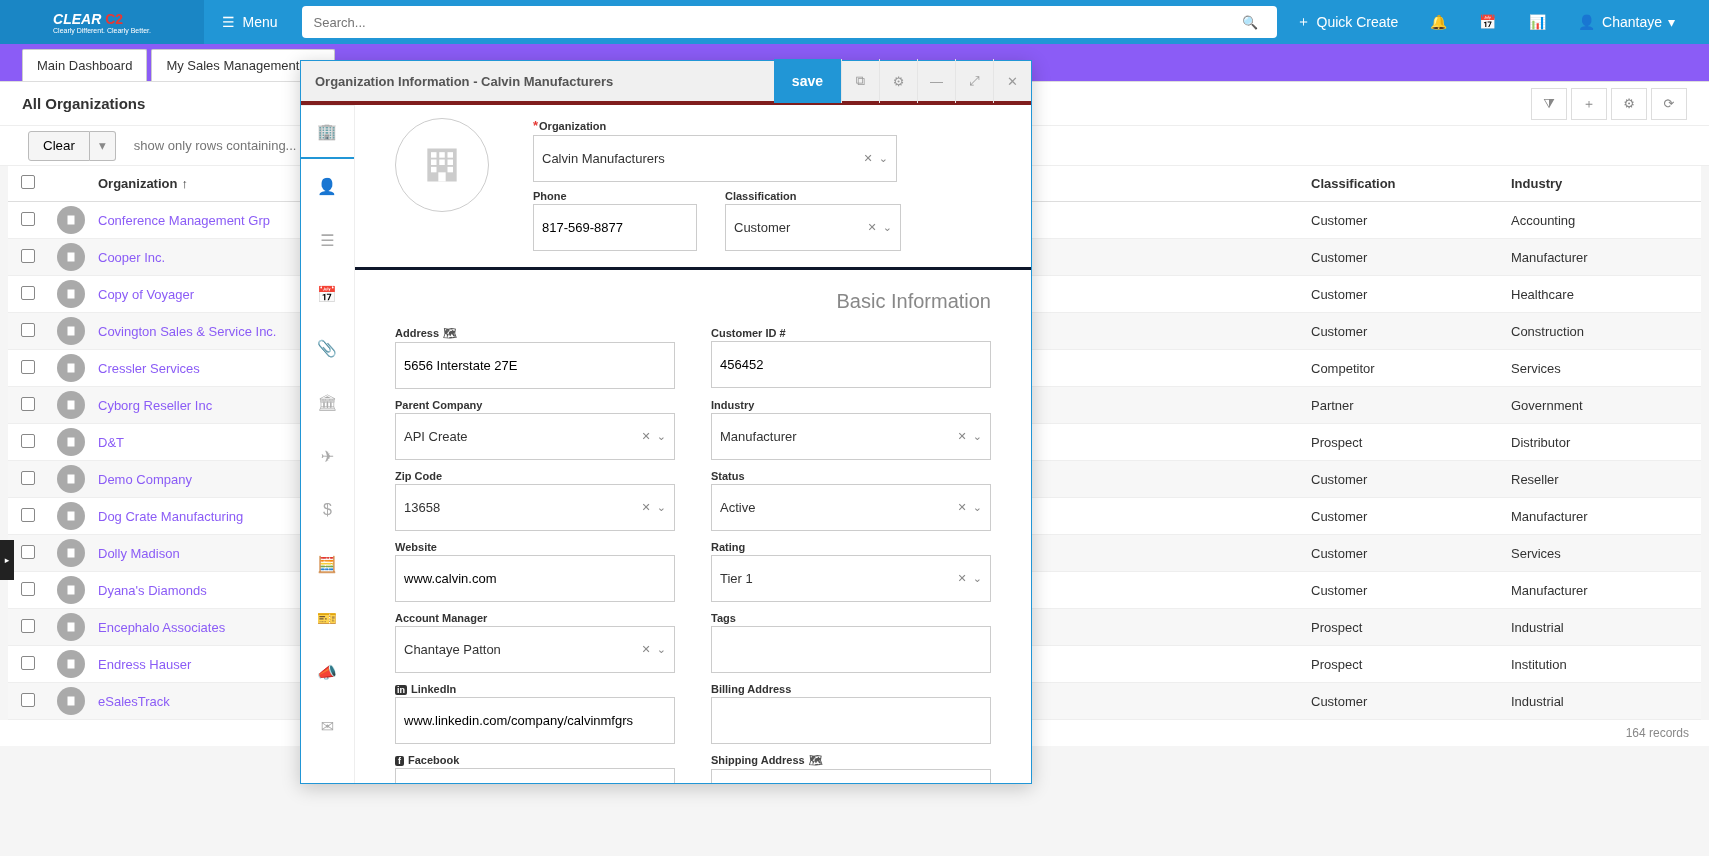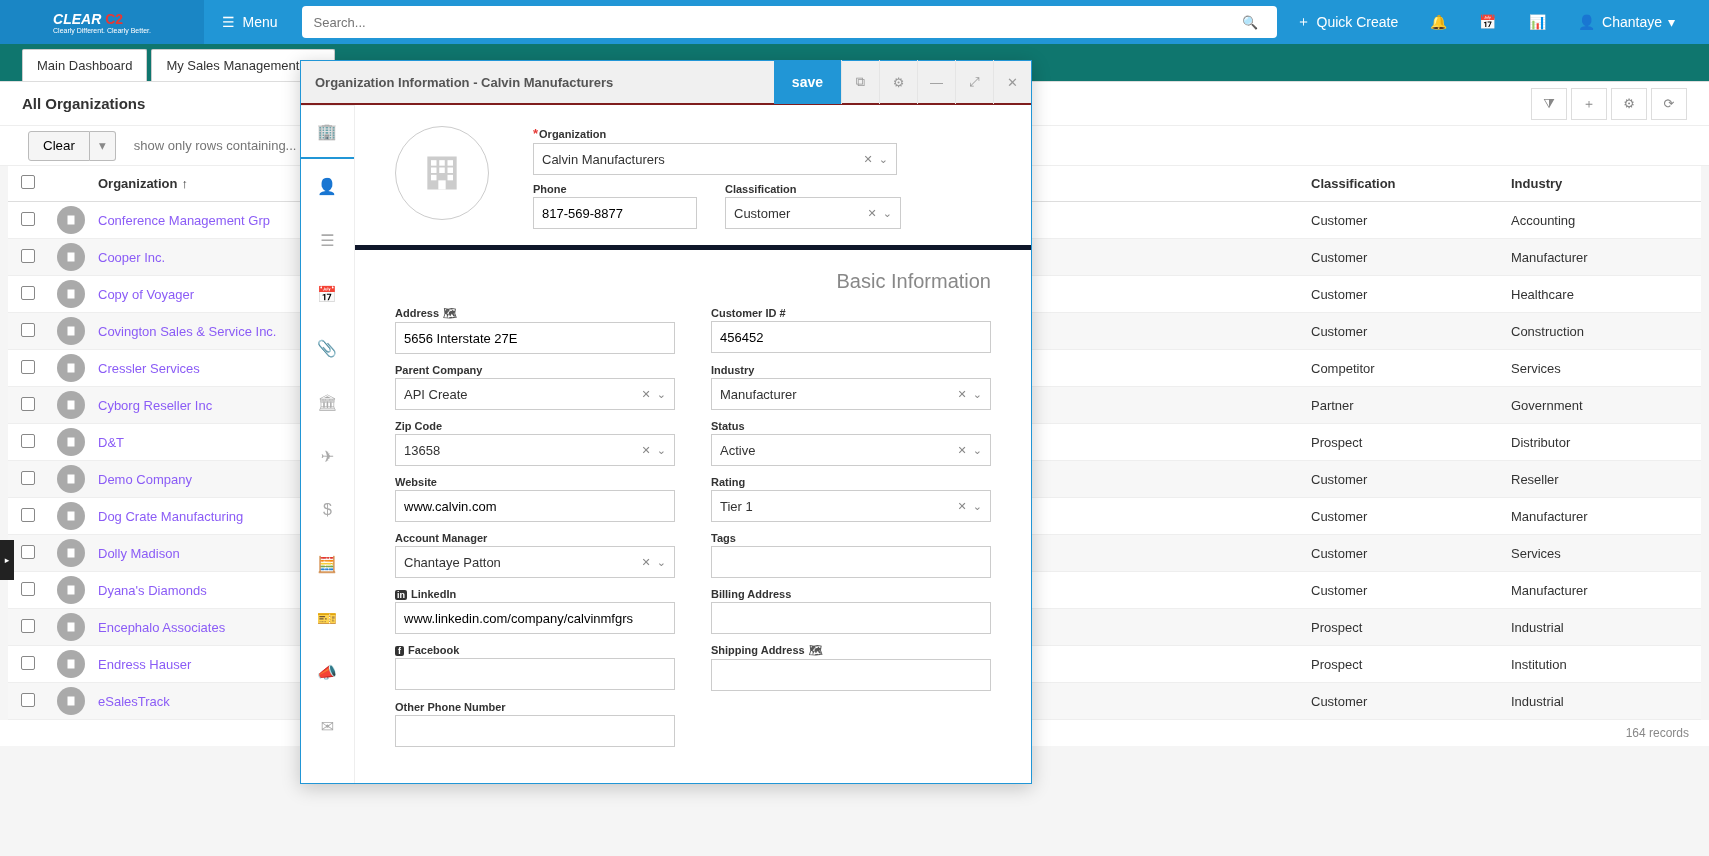--- a/index.html
+++ b/index.html
@@ -10,21 +10,21 @@
 .logo-area { width: 204px; height: 44px; background: #1a86c5; display: flex; align-items: center; justify-content: center; font-weight: bold; font-style: italic; font-size: 14px; }
 .logo-area small { font-size: 7px; font-style: normal; display: block; font-weight: normal;}
 .menu-btn { padding: 0 18px; cursor: pointer; display:flex; align-items:center; gap:8px; font-size:14px;}
 .search-wrap { flex: 1; padding: 5px 6px; }
 .search-box { width: 100%; height: 32px; border: none; border-radius: 4px; padding: 0 32px 0 12px; font-size: 13px; }
 .search-icon-btn { position: relative; margin-left:-34px; color:#888; width:20px; display:inline-block;}
 .top-right { display: flex; align-items: center; gap: 4px; padding-right: 20px; }
 .top-right-item { color: #fff; padding: 0 14px; cursor: pointer; font-size:14px; display:flex; align-items:center; gap:6px;}
 
 
-.tabs-row { height: 38px; background: #0f766e; display: flex; align-items: flex-end; padding-left: 22px; border-bottom:1px solid #ddd;}
+.tabs-row { height: 38px; background: #8b5cf6; display: flex; align-items: flex-end; padding-left: 22px; border-bottom:1px solid #ddd;}
 .tab { border: 1px solid #ccc; border-bottom:none; padding: 8px 14px; font-size: 13px; margin-right: 4px; background:#fff; border-radius:2px 2px 0 0; cursor:pointer;}
 
 
 .page-header { height: 44px; display: flex; align-items: center; padding: 0 22px; background:#fff; border-bottom:1px solid #eee;}
 .page-title { font-weight: bold; font-size: 15px; flex:1;}
 .hdr-tools { display:flex; gap:4px;}
 .hdr-tool { width:36px; height:32px; border:1px solid #ddd; background:#fff; display:flex; align-items:center; justify-content:center; color:#888; cursor:pointer;}
 
 
 .filter-row { height: 40px; display:flex; align-items:center; padding: 0 6px 0 6px; background:#fff; border-bottom:1px solid #eee;}
@@ -44,41 +44,41 @@
 .col-ind { width:200px; padding-left:10px;}
 .org-link { color:#8b5cf6; cursor:pointer;}
 .row-icon-circ { width:28px; height:28px; background:#aaa; border-radius:50%; display:flex; align-items:center; justify-content:center; color:#fff; font-size:12px;}
 .sort-arrow { margin-left:4px; font-weight:normal;}
 
 
 .grid-footer { text-align:right; padding:6px 20px; color:#888; font-size:12px; background:#fff;}
 
 
 .modal { position:absolute; left:300px; top:60px; width:732px; height:724px; background:#fff; border:1px solid #2196d6; box-shadow:0 4px 18px rgba(0,0,0,.2); display:flex; flex-direction:column;}
-.modal-head { height:44px; background:#f0f0f0; display:flex; align-items:center; border-bottom:2px solid #7f1d1d;}
+.modal-head { height:44px; background:#f0f0f0; display:flex; align-items:center; border-bottom:4px solid #7f1d1d;}
 .modal-title { flex:1; padding-left:14px; font-weight:bold; color:#555; font-size:13px;}
 .modal-actions { display:flex;}
 .save-btn { background:#2196d6; color:#fff; border:none; height:44px; padding:0 18px; cursor:pointer; font-size:14px;font-weight:bold;}
 .modal-tool { width:38px; height:44px; display:flex; align-items:center; justify-content:center; color:#999; cursor:pointer; border-left:1px solid #e5e5e5;}
 
 .modal-body { flex:1; display:flex; overflow:hidden;}
 .side-nav { width:54px; border-right:1px solid #eee; display:flex; flex-direction:column;}
 .side-nav-item { height:54px; display:flex; align-items:center; justify-content:center; color:#aaa; cursor:pointer; font-size:16px;}
 .side-nav-item.active { color:#2196d6; border-bottom:2px solid #2196d6; border-top:1px solid #eee;}
 
 .form-area { flex:1; overflow-y:auto; padding:0;}
-.form-top { display:flex; padding:21px 20px 16px; border-bottom:5px solid #0f172a;}
+.form-top { display:flex; padding:13px 20px 16px; border-bottom:3px solid #0f172a;}
 .avatar-circ { width:94px; height:94px; border:1px solid #ccc; border-radius:50%; display:flex; align-items:center; justify-content:center; margin-right:44px; margin-left:20px;}
 .avatar-circ svg { fill:#ccc;}
 .top-fields { flex:1; display:flex; flex-direction:column; gap:8px;}
 .top-fields-row { display:flex; gap:28px;}
 .fld { display:flex; flex-direction:column; gap:2px;}
 .fld-label { font-size:11px; font-weight:bold; color:#333;}
 .fld-label .req { color:#e53935; margin-right:1px; font-size:13px;}
-.fld-input, .fld-select { height:32px; border:1px solid #ccc; padding:0 8px; font-size:13px; background:#fff;}
+.fld-input, .fld-select { height:47px; border:1px solid #ccc; padding:0 8px; font-size:13px; background:#fff;}
 .fld-select { display:flex; align-items:center; justify-content:space-between; }
 .sel-icons { color:#888; display:flex; gap:6px; font-size:11px;}
 
 .section-title { font-size:20px; color:#888; padding:20px 40px 14px;text-align:right;}
 .form-grid { display:grid; grid-template-columns: 1fr 1fr; column-gap:36px; row-gap:10px; padding:0 40px 20px;}
 .lbl-icon { margin-left:4px; color:#555; font-size:11px;}
 
 
 .drawer-handle { position:absolute; left:0; top:540px; width:14px; height:40px; background:#222; cursor:pointer; display:flex; align-items:center; justify-content:center; color:#fff; font-size:9px;}
 

